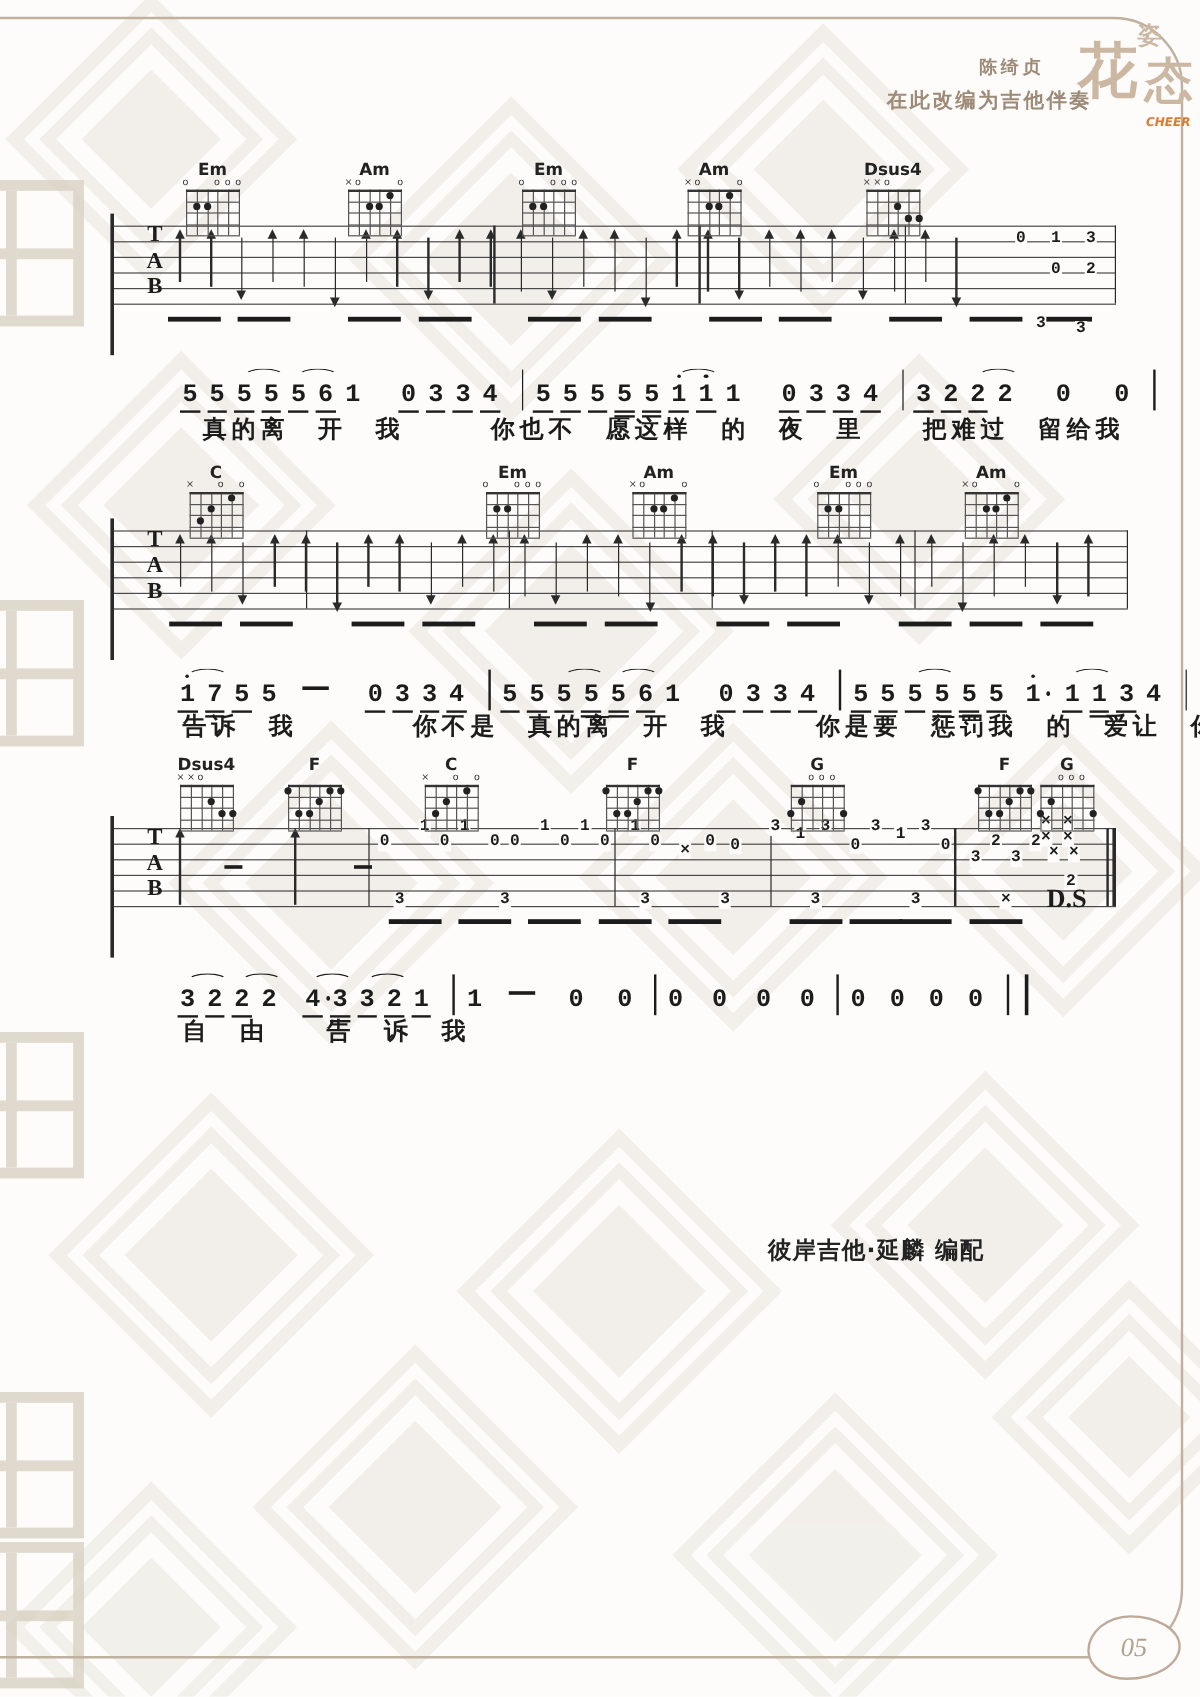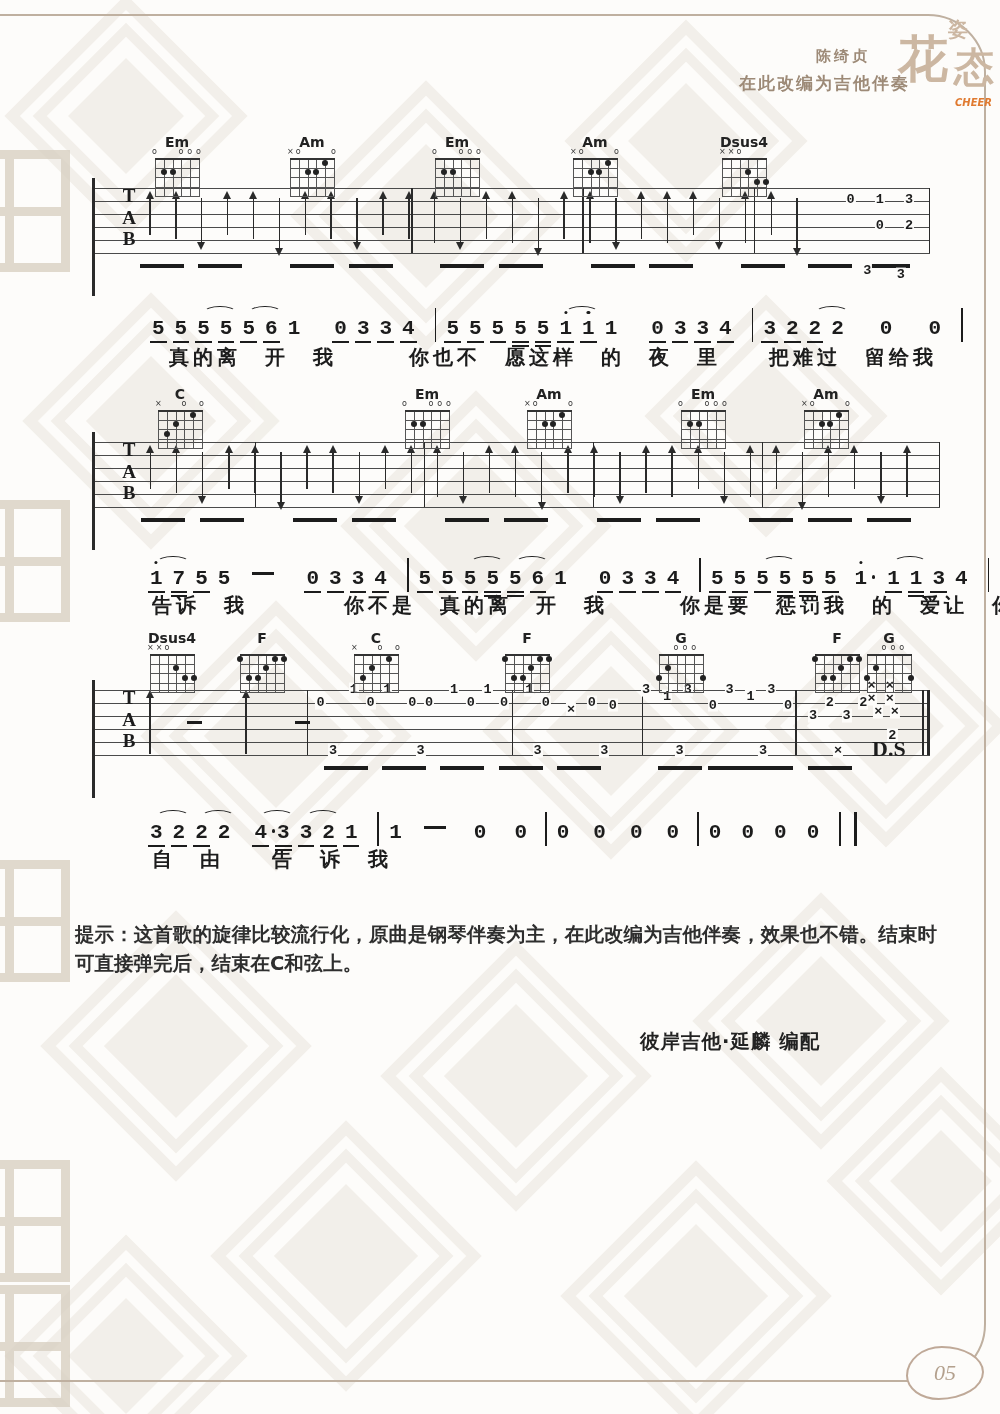--- a/index.html
+++ b/index.html
@@ -679,21 +679,20 @@
       <div class="mline" style="left: 152px; top: 308px;"><span class="note">5<div class="u1"></div></span><span class="note">5<div class="u1"></div></span><span class="note">5<div class="u1"></div><div class="arc"></div></span><span class="note">5<div class="u1"></div></span><span class="note">5<div class="u1"></div><div class="arc"></div></span><span class="note">6<div class="u1"></div></span><span class="note">1</span><span class="note" style="margin-left: 24px;">0<div class="u1"></div></span><span class="note">3<div class="u1"></div></span><span class="note">3<div class="u1"></div></span><span class="note">4<div class="u1"></div></span><span class="bar"></span><span class="note">5<div class="u1"></div></span><span class="note">5<div class="u1"></div></span><span class="note">5<div class="u1"></div></span><span class="note">5<div class="u1"></div><div class="u2"></div></span><span class="note">5<div class="u1"></div><div class="u2"></div></span><span class="note">1<div class="u1"></div><div class="hd"></div><div class="arc"></div></span><span class="note">1<div class="u1"></div><div class="hd"></div></span><span class="note">1</span><span class="note" style="margin-left: 24px;">0<div class="u1"></div></span><span class="note">3<div class="u1"></div></span><span class="note">3<div class="u1"></div></span><span class="note">4<div class="u1"></div></span><span class="bar"></span><span class="note">3<div class="u1"></div></span><span class="note">2<div class="u1"></div></span><span class="note">2<div class="u1"></div><div class="arc"></div></span><span class="note">2</span><span class="note" style="margin-left: 26px;">0</span><span class="note" style="margin-left: 26px;">0</span><span class="bar" style="margin-left: 10px;"></span></div>
       <div class="lyr" style="left: 154px; top: 344px; margin-left: 15px;">真的离　开　我　　　你也不　愿这样　的　夜　里　　把难过　留给我</div>
       <div class="mline" style="left: 150px; top: 558px;"><span class="note">1<div class="u1"></div><div class="hd"></div><div class="arc"></div></span><span class="note">7<div class="u1"></div><div class="u2"></div></span><span class="note">5<div class="u1"></div></span><span class="note">5</span><span class="ndash"></span><span class="note" style="margin-left: 20px;">0<div class="u1"></div></span><span class="note">3<div class="u1"></div></span><span class="note">3<div class="u1"></div></span><span class="note">4<div class="u1"></div></span><span class="bar"></span><span class="note">5<div class="u1"></div></span><span class="note">5<div class="u1"></div></span><span class="note">5<div class="u1"></div><div class="arc"></div></span><span class="note">5<div class="u1"></div><div class="u2"></div></span><span class="note">5<div class="u1"></div><div class="u2"></div><div class="arc"></div></span><span class="note">6<div class="u1"></div></span><span class="note">1</span><span class="note" style="margin-left: 22px;">0<div class="u1"></div></span><span class="note">3<div class="u1"></div></span><span class="note">3<div class="u1"></div></span><span class="note">4<div class="u1"></div></span><span class="bar"></span><span class="note">5<div class="u1"></div></span><span class="note">5<div class="u1"></div></span><span class="note">5<div class="u1"></div><div class="arc"></div></span><span class="note">5<div class="u1"></div><div class="u2"></div></span><span class="note">5<div class="u1"></div><div class="u2"></div></span><span class="note">5<div class="u1"></div></span><span class="note" style="margin-left: 8px;">1<div class="hd"></div><div class="adot"></div></span><span class="note" style="margin-left: 10px;">1<div class="u1"></div><div class="arc"></div></span><span class="note">1<div class="u1"></div><div class="u2"></div></span><span class="note">3<div class="u1"></div></span><span class="note">4</span><span class="bar"></span></div>
       <div class="lyr" style="left: 152px; top: 592px;">告诉　我　　　　你不是　真的离　开　我　　　你是要　惩罚我　的　爱让　你　失去</div>
       <div class="mline" style="left: 150px; top: 812px;"><span class="note">3<div class="u1"></div><div class="arc"></div></span><span class="note">2<div class="u1"></div></span><span class="note">2<div class="u1"></div><div class="arc"></div></span><span class="note">2</span><span class="note" style="margin-left: 14px;">4<div class="u1"></div><div class="adot"></div><div class="arc"></div></span><span class="note">3<div class="u1"></div><div class="u2"></div></span><span class="note">3<div class="u1"></div><div class="arc"></div></span><span class="note">2<div class="u1"></div></span><span class="note">1<div class="u1"></div></span><span class="bar"></span><span class="note">1</span><span class="ndash"></span><span class="note" style="margin-left: 16px;">0</span><span class="note" style="margin-left: 18px;">0</span><span class="bar" style="margin-left: 8px;"></span><span class="note">0</span><span class="note" style="margin-left: 14px;">0</span><span class="note" style="margin-left: 14px;">0</span><span class="note" style="margin-left: 14px;">0</span><span class="bar" style="margin-left: 8px;"></span><span class="note">0</span><span class="note" style="margin-left: 10px;">0</span><span class="note" style="margin-left: 10px;">0</span><span class="note" style="margin-left: 10px;">0</span><span class="bar"></span><span class="bar th"></span></div>
       <div class="lyr" style="left: 152px; top: 846px;">自　由　　告　诉　我</div>
     </div>
 
   <div class="ds">D.S</div>
 
-  <div class="tip">提示：这首歌的旋律比较流行化，原曲是钢琴伴奏为主，在此改编为吉他伴奏，效果也不错。结束时可直接弹完后，结束在C和弦上。</div>
   <div class="credit">彼岸吉他·延麟 编配</div>
 
   <div class="page-bubble">
     <span>05</span>
   </div>
 <div class="wm" style="left: 40px; top: 30px; width: 150px; height: 150px;"></div>
     <div class="wm" style="left: 330px; top: 120px; width: 170px; height: 170px;"></div>
     <div class="wm" style="left: 600px; top: 55px; width: 150px; height: 150px;"></div>
     <div class="wm" style="left: 60px; top: 330px; width: 160px; height: 160px;"></div>
     <div class="wm" style="left: 380px; top: 430px; width: 170px; height: 170px;"></div>

